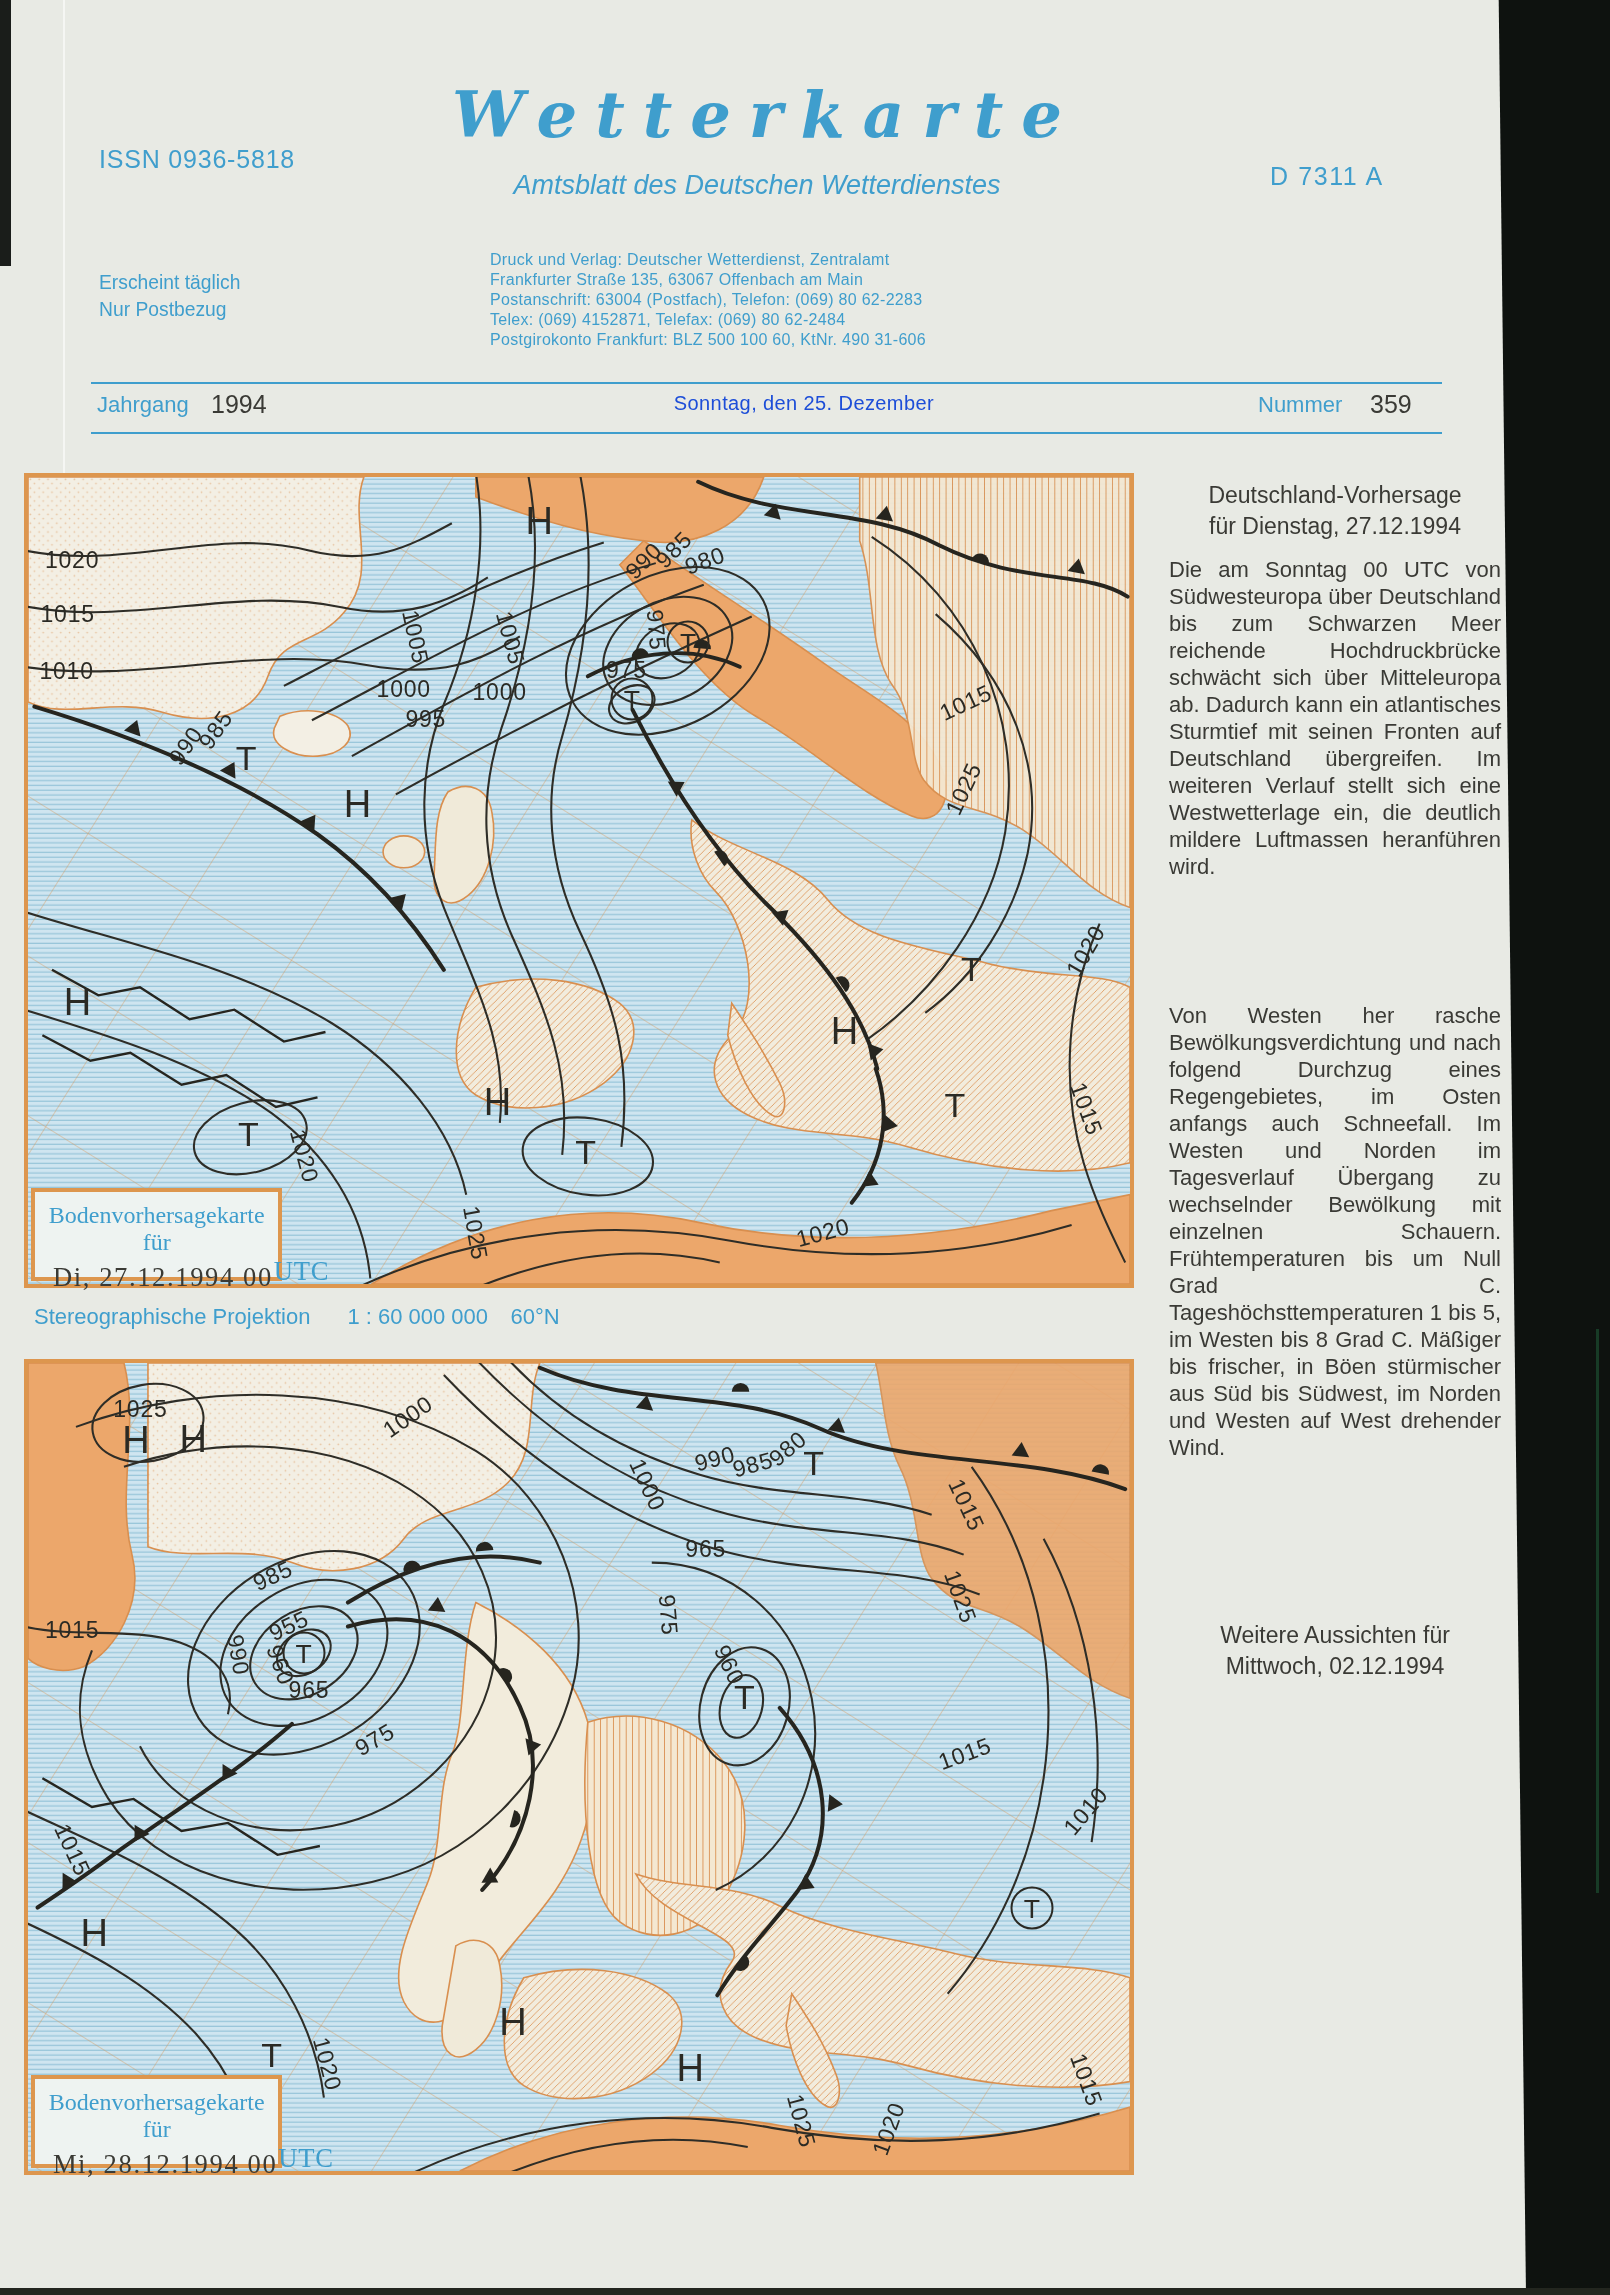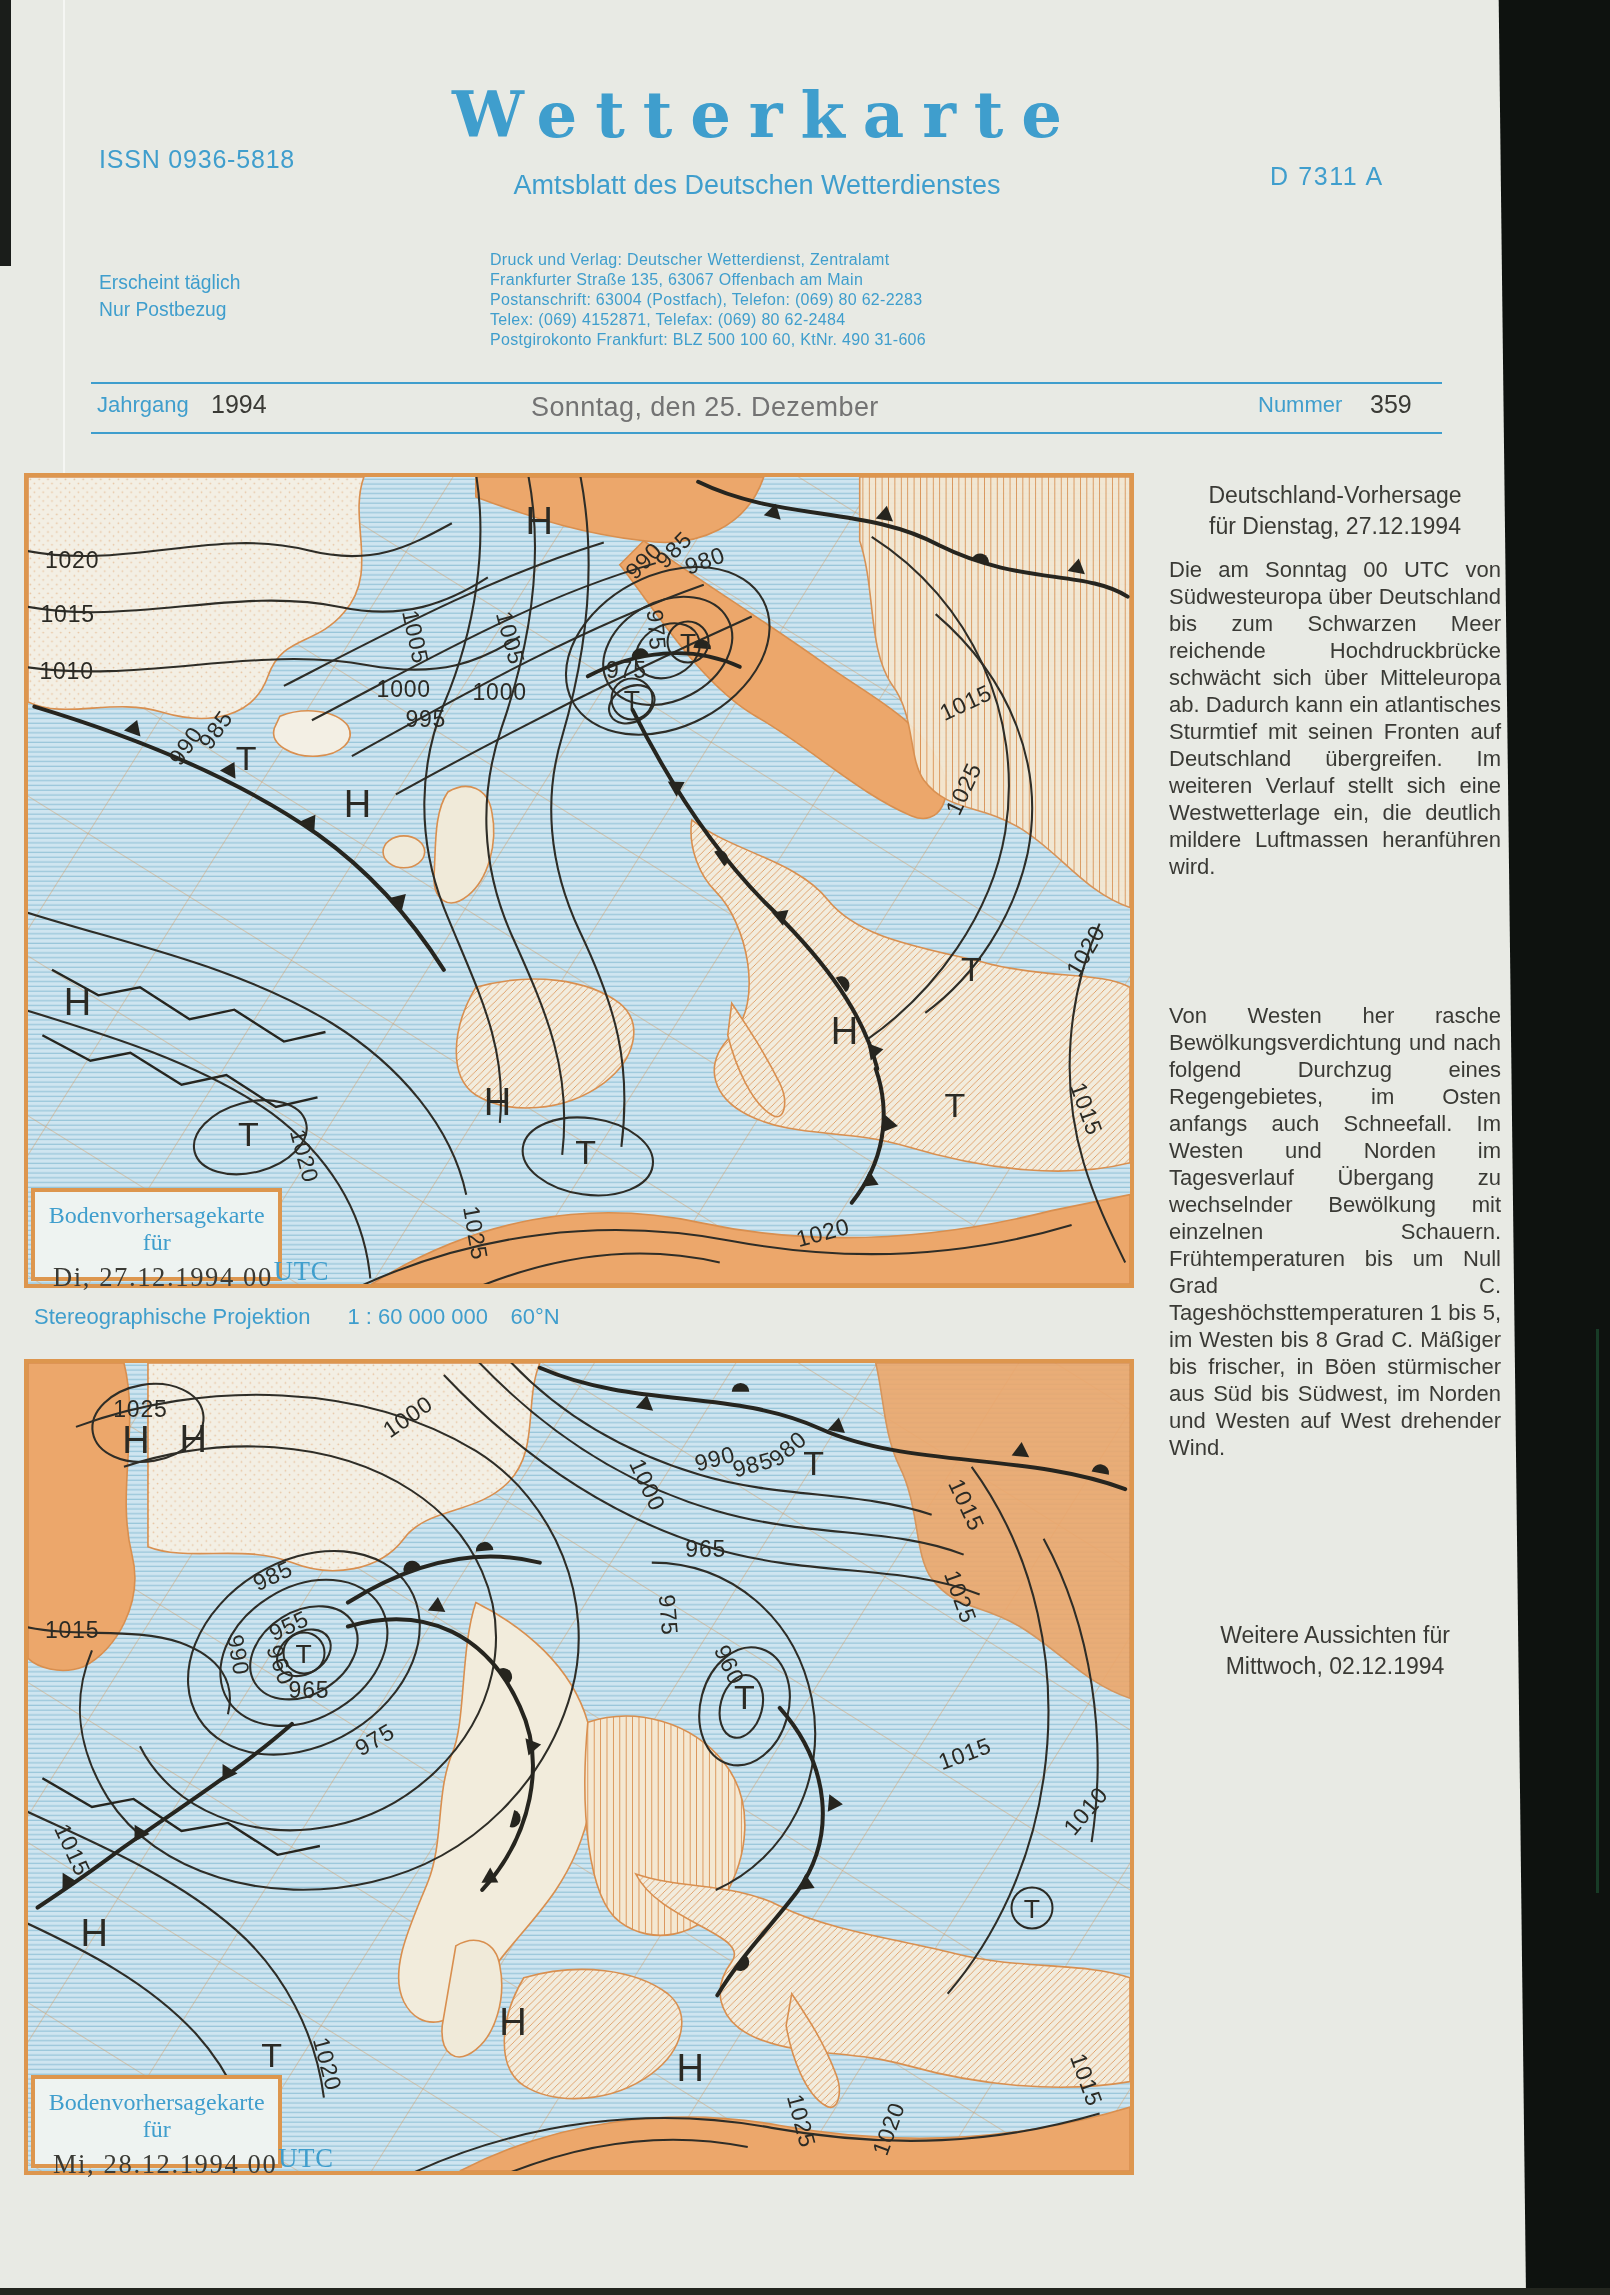--- a/index.html
+++ b/index.html
@@ -9,31 +9,31 @@
   .scan-right{position:absolute;top:0;right:0;width:121px;height:2295px;background:#0e120f;
               clip-path:polygon(9.7px 0,121px 0,121px 2295px,37px 2295px);}
   .scan-green{position:absolute;top:1329px;right:11.3px;width:2.4px;height:564px;background:#1f5c3a;opacity:.55;}
   .scan-bottom{position:absolute;left:0;bottom:0;width:100%;height:7.2px;background:#23261f;}
   .scan-left{position:absolute;left:0;top:0;width:10.5px;height:266px;background:#1a1d1a;}
   .crease{position:absolute;left:63px;top:0;width:1.6px;height:1288px;background:rgba(255,255,255,.55);}
   
   .blue{color:#3f9ecd;}
   .issn{position:absolute;left:99px;top:145px;font-size:25px;letter-spacing:0.8px;}
   .doccode{position:absolute;left:1270px;top:162px;font-size:25px;letter-spacing:1.6px;}
-  .masthead{position:absolute;left:435px;top:77px;width:644px;text-align:center;}
+  .masthead{position:absolute;left:435px;top:77px;width:644px;text-align:center;font-style:italic;}
   .title{font-family:"DejaVu Serif","Liberation Serif",serif;font-weight:bold;font-size:64px;
          letter-spacing:.28em;margin-right:-.28em;color:#3f9ecd;}
   .subtitle{margin-top:17.7px;font-size:27px;color:#3f9ecd;}
   .leftinfo{position:absolute;left:99px;top:269px;font-size:19.3px;line-height:27px;}
   .pubblock{position:absolute;left:490px;top:250px;font-size:16px;line-height:20px;letter-spacing:0.3px;}
   .priceblock{position:absolute;left:1137px;top:269px;font-size:16px;line-height:20px;letter-spacing:0.3px;}
   .rule{position:absolute;left:91px;width:1351px;height:2.4px;background:#3f9ecd;}
   .edrow{position:absolute;top:392px;font-size:22px;}
   .edval{font-size:25px;color:#3a3a35;}
-  .eddate{position:absolute;left:531px;top:392px;width:403px;text-align:left;font-size:27px;color:#737373;letter-spacing:0.4px;}
+  .eddate{position:absolute;left:531px;top:392px;width:403px;text-align:right;font-size:20px;color:#1d4ed8;letter-spacing:0.4px;}
   
   .fc{position:absolute;left:1169px;width:332px;color:#3a3a35;}
   .fc-h{font-size:23px;line-height:31px;text-align:center;}
   .fc-p{font-size:22px;line-height:27px;text-align:justify;}
   
   .map{position:absolute;left:24px;width:1110px;height:815px;border:4px solid #dd964e;
        box-sizing:border-box;background:#cfe5f0;}
   .map svg{position:absolute;left:0;top:0;width:100%;height:100%;}
   .mlabel{position:absolute;white-space:nowrap;color:#2b2a24;font-size:23px;letter-spacing:0.8px;}
   .k-H{font-size:38px;letter-spacing:0;}

